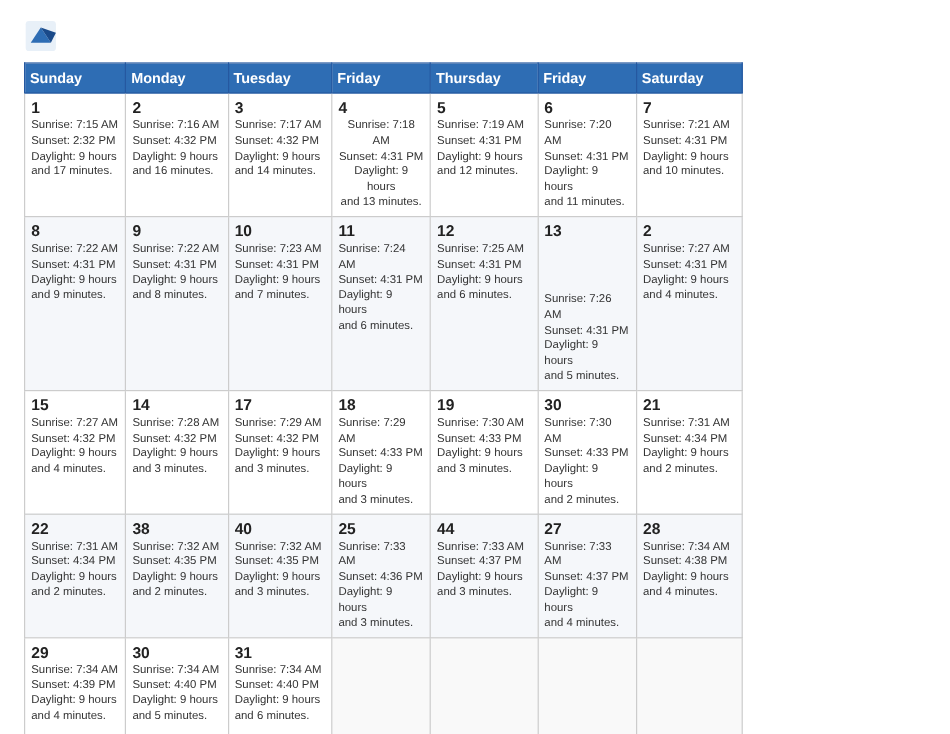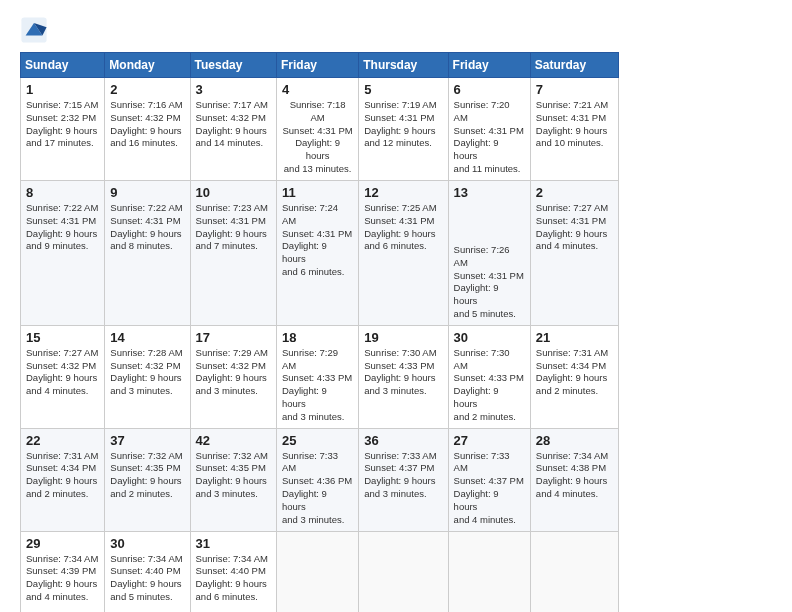--- a/index.html
+++ b/index.html
@@ -291,42 +291,42 @@
         </tr>
         <tr>
           <td>
             <span class="day-num">22</span>
             <div class="day-info" style="white-space: pre-line;">Sunrise: 7:31 AM
 Sunset: 4:34 PM
 Daylight: 9 hours
 and 2 minutes.</div>
           </td>
           <td>
-            <span class="day-num">37</span>
+            <span class="day-num">38</span>
             <div class="day-info" style="white-space: pre-line;">Sunrise: 7:32 AM
 Sunset: 4:35 PM
 Daylight: 9 hours
 and 2 minutes.</div>
           </td>
           <td>
-            <span class="day-num">42</span>
+            <span class="day-num">40</span>
             <div class="day-info" style="white-space: pre-line;">Sunrise: 7:32 AM
 Sunset: 4:35 PM
 Daylight: 9 hours
 and 3 minutes.</div>
           </td>
           <td>
             <span class="day-num">25</span>
             <div class="day-info" style="white-space: pre-line;">Sunrise: 7:33 AM
 Sunset: 4:36 PM
 Daylight: 9 hours
 and 3 minutes.</div>
           </td>
           <td>
-            <span class="day-num">36</span>
+            <span class="day-num">44</span>
             <div class="day-info" style="white-space: pre-line;">Sunrise: 7:33 AM
 Sunset: 4:37 PM
 Daylight: 9 hours
 and 3 minutes.</div>
           </td>
           <td>
             <span class="day-num">27</span>
             <div class="day-info" style="white-space: pre-line;">Sunrise: 7:33 AM
 Sunset: 4:37 PM
 Daylight: 9 hours

